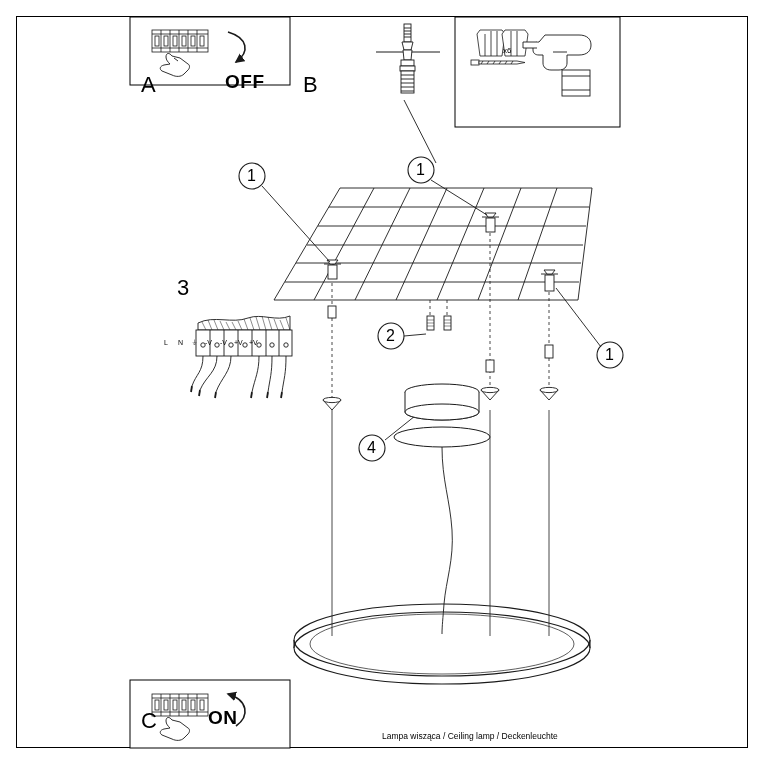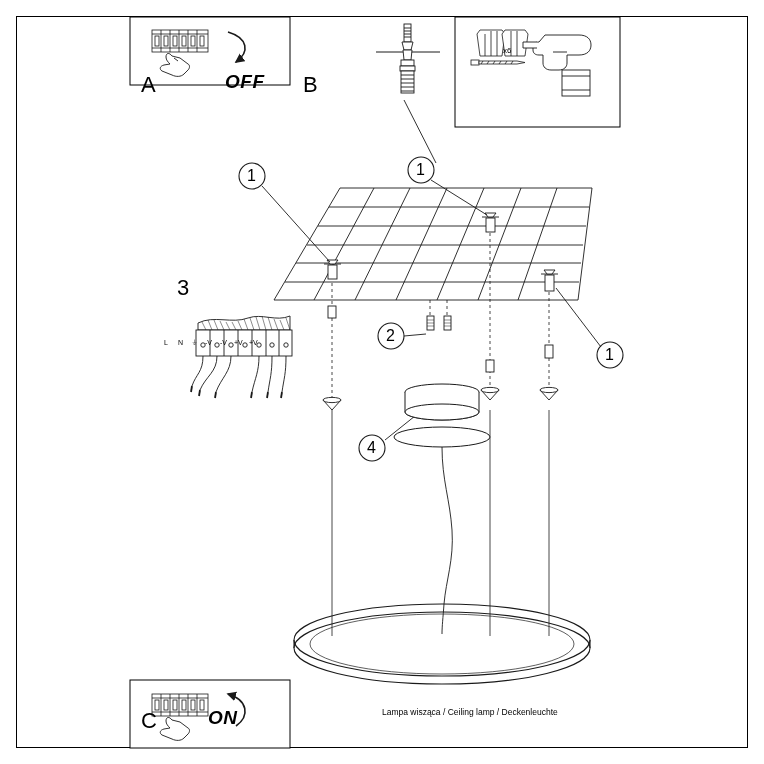--- a/index.html
+++ b/index.html
@@ -41,21 +41,20 @@
     white-space: nowrap;
   }
   .big-letter {
     font-size: 22px;
     font-weight: 400;
   }
   .onoff {
     font-size: 19px;
     font-weight: 700;
     letter-spacing: 0.5px;
-    font-style: italic;
   }
   .callout-num {
     font-size: 16px;
     font-weight: 400;
   }
   .step-num {
     font-size: 22px;
     font-weight: 400;
   }
   .footer-text {
@@ -388,15 +387,15 @@
   <div class="lbl callout-num" style="left:367px; top:439px;">4</div>
 
   <div class="term" style="left:164px; top:339px;">L</div>
   <div class="term" style="left:178px; top:339px;">N</div>
   <div class="term" style="left:192px; top:339px;">⏚</div>
   <div class="term" style="left:205px; top:339px;">-V</div>
   <div class="term" style="left:220px; top:339px;">-V</div>
   <div class="term" style="left:234px; top:339px;">+V</div>
   <div class="term" style="left:249px; top:339px;">+V</div>
 
-  <div class="footer-text" style="left:382px; top:706px;">Lampa wisząca / Ceiling lamp / Deckenleuchte</div>
+  <div class="footer-text" style="left:382px; top:730px;">Lampa wisząca / Ceiling lamp / Deckenleuchte</div>
 
 </div>
 
 </body></html>

